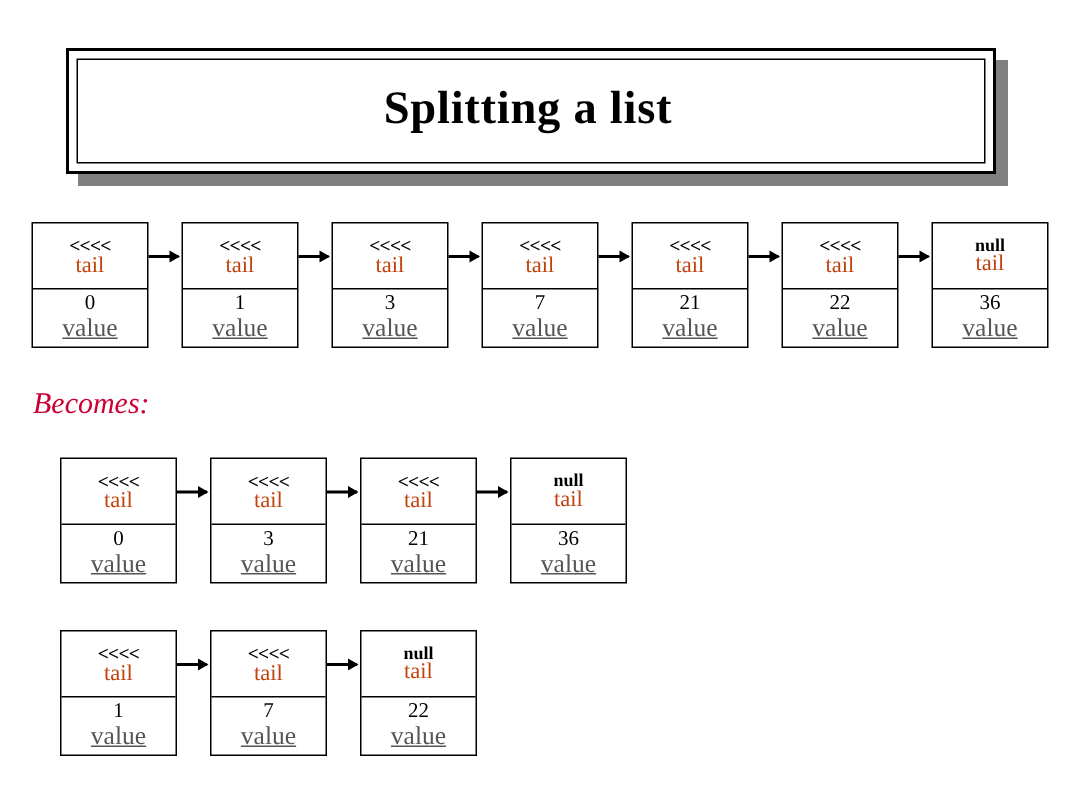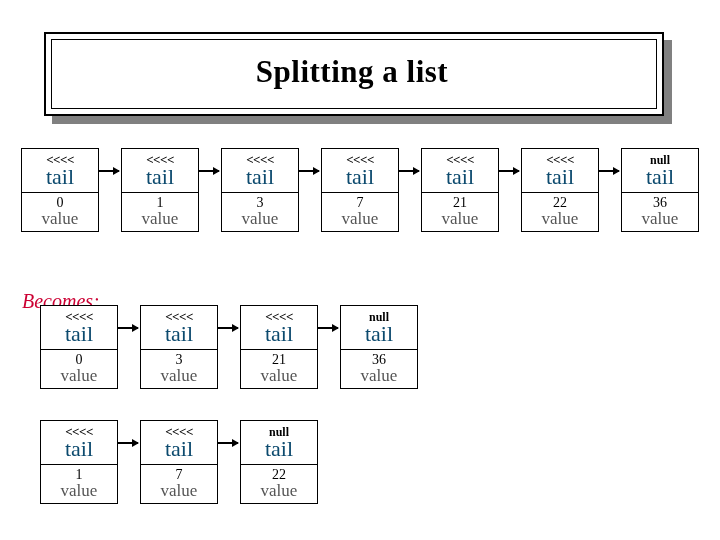--- a/index.html
+++ b/index.html
@@ -91,39 +91,40 @@
     letter-spacing: -0.5px;
     font-weight: bold;
     color: #000000;
   }
   .node .tail-ptr.nullptr {
     font-size: 12px;
     letter-spacing: 0;
     font-weight: bold;
   }
   .node .tail-label {
-    font-size: 22px;
-    color: #0c4a6e;
+    font-size: 15px;
+    color: #c2410c;
   }
   .node .value-cell {
     height: 38px;
     display: flex;
     flex-direction: column;
     align-items: center;
     justify-content: center;
     line-height: 1.05;
     box-sizing: border-box;
   }
   .node .value-num {
     font-size: 14px;
     color: #000000;
   }
   .node .value-label {
     font-size: 17px;
     color: #555555;
+    text-decoration: underline;
   }
 
   
   .arrow {
     position: absolute;
     height: 2px;
     background: #000000;
   }
   .arrow::after {
     content: "";
@@ -139,21 +140,20 @@
 
   
   #becomes-label {
     position: absolute;
     left: 22px;
     top: 258px;
     font-family: "Liberation Serif", serif;
     font-style: italic;
     font-size: 20px;
     color: #cc0033;
-    margin-top: 32px;
   }
 </style>
 </head>
 <body>
 
 <div id="title-banner">
   <div class="shadow"></div>
   <div class="frame-outer">
     <div class="frame-inner"></div>
   </div>

